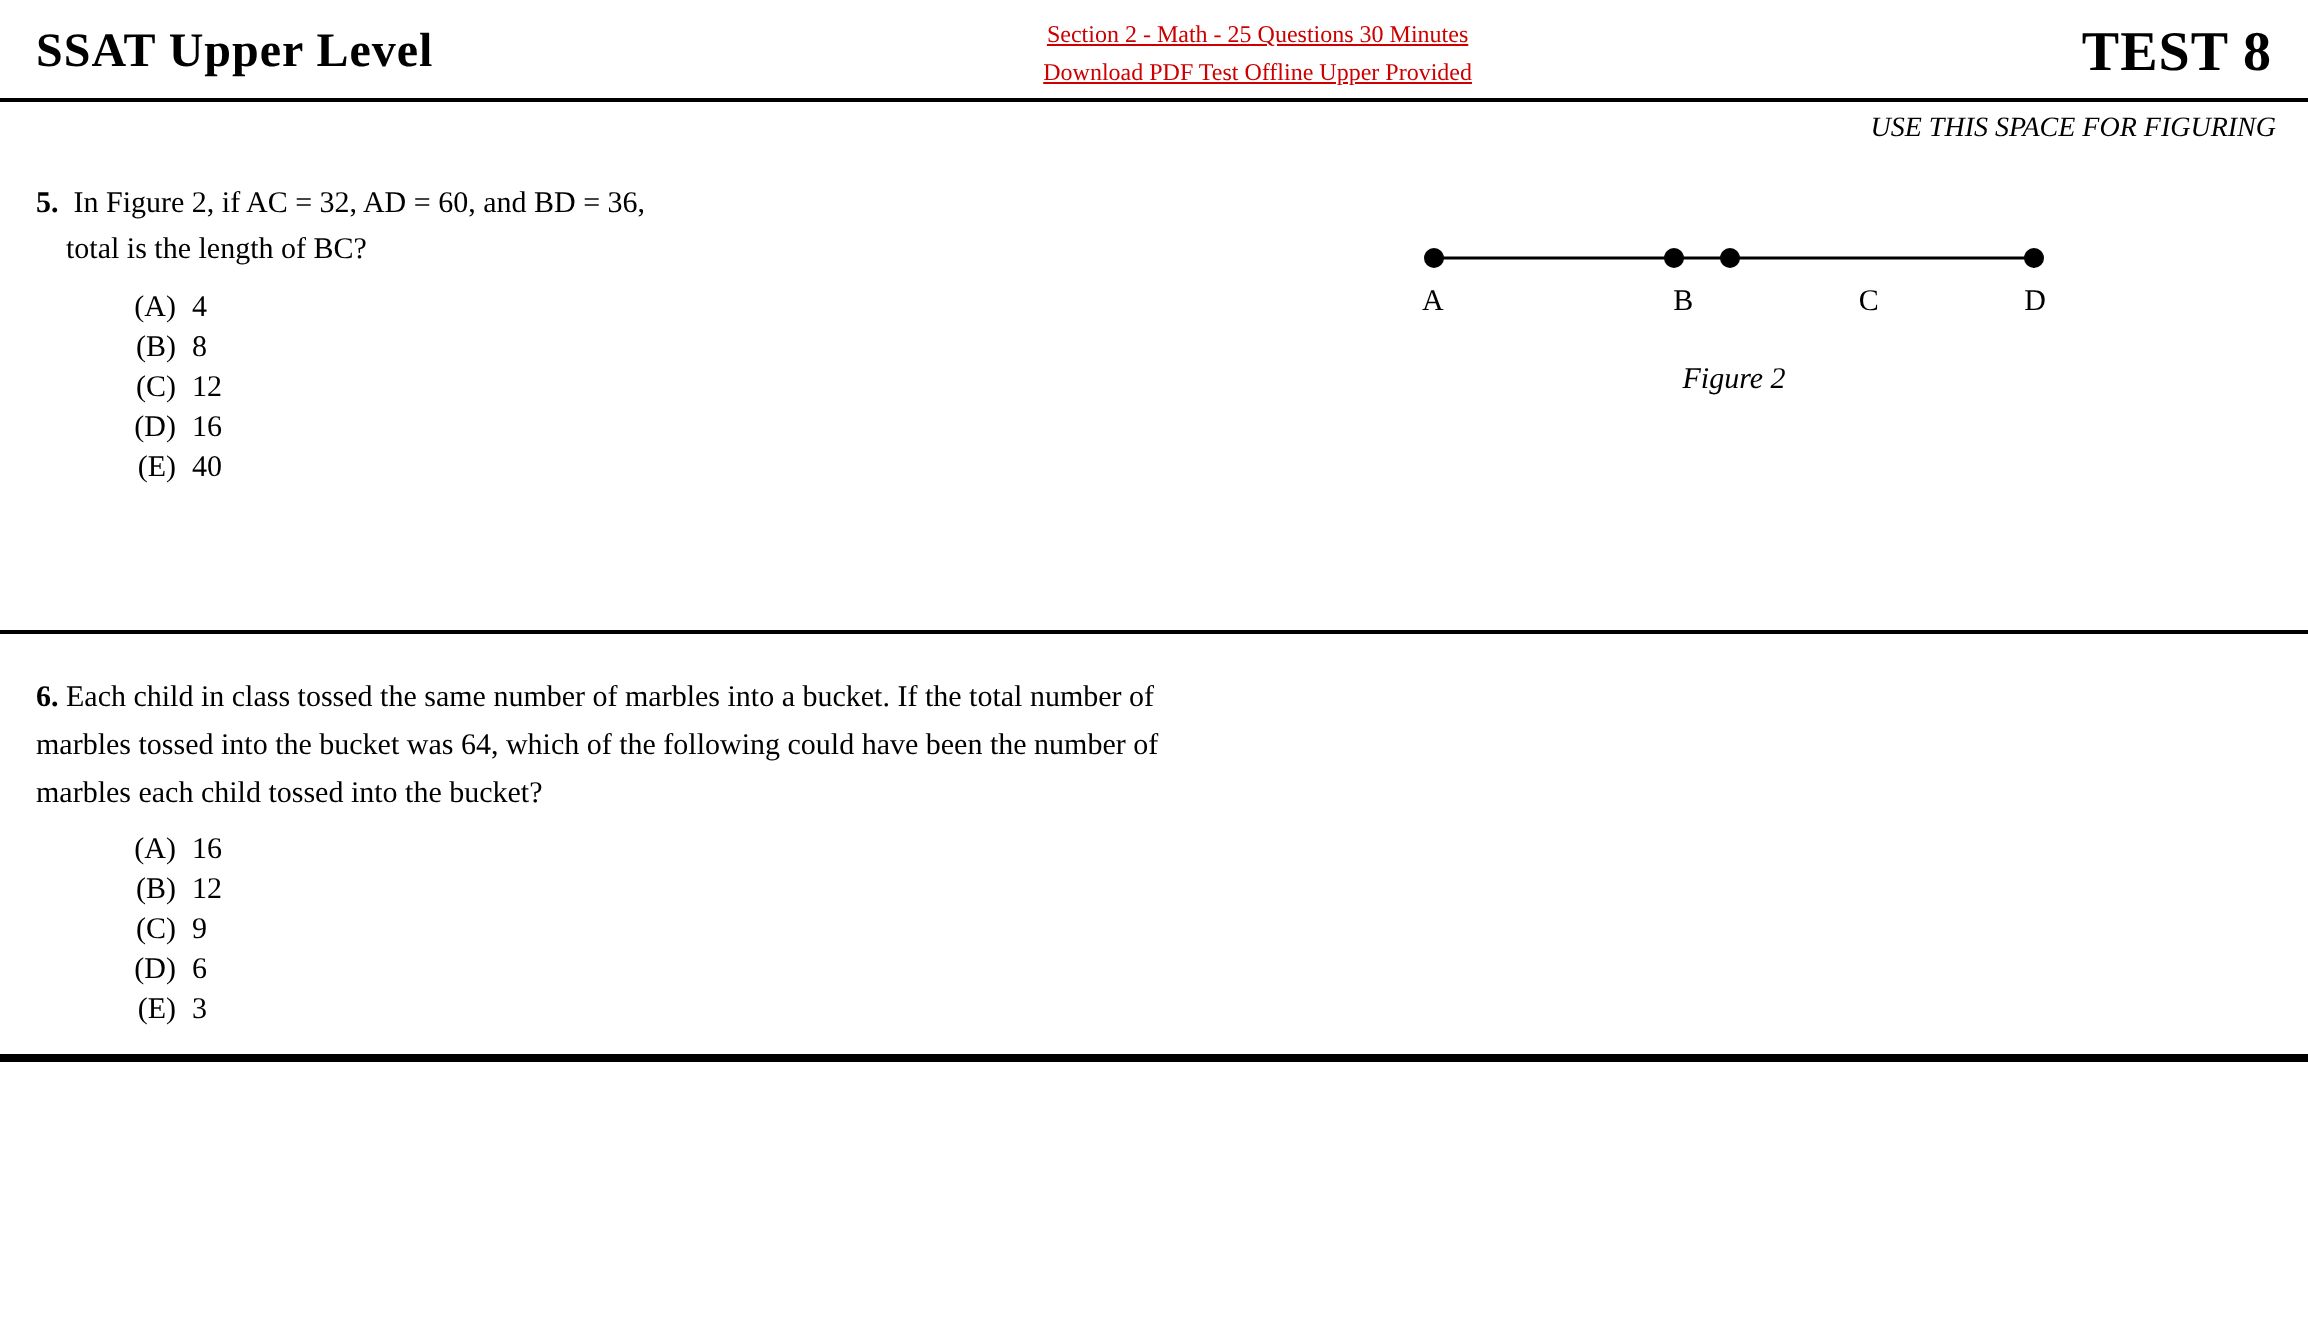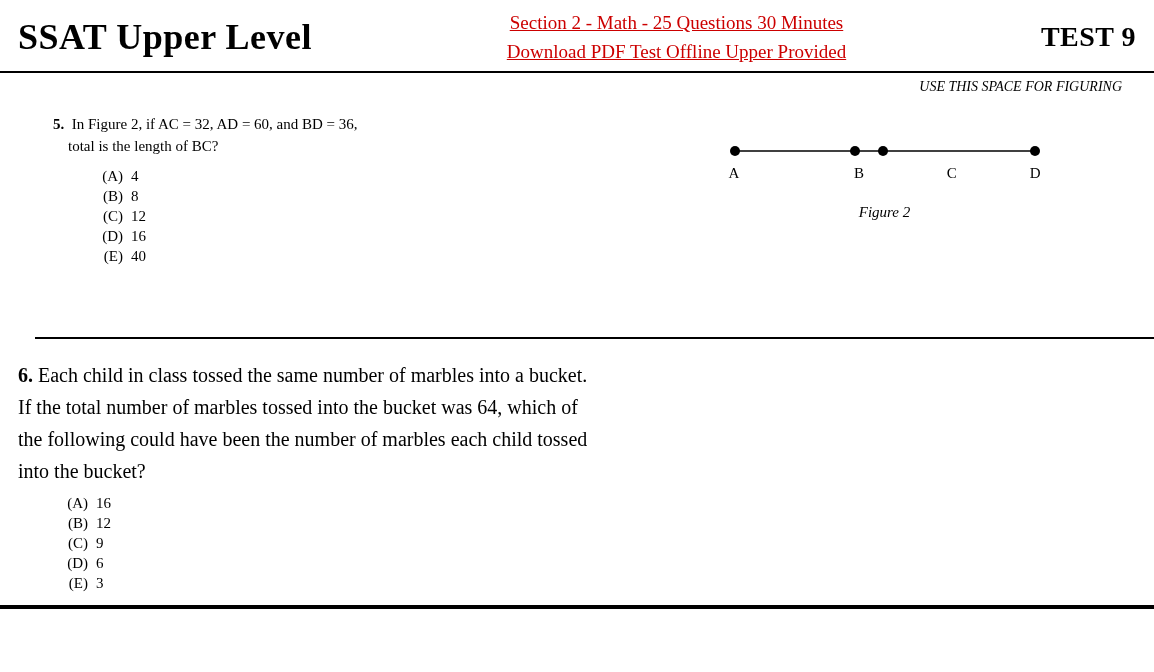--- a/index.html
+++ b/index.html
@@ -19,60 +19,59 @@
 
     .header {
       display: flex;
       align-items: center;
       justify-content: space-between;
       padding: 8px 18px 4px 18px;
       border-bottom: 2.5px solid #000;
     }
 
     .header-title {
-      font-size: 36px;
+      font-size: 24px;
       font-weight: bold;
       color: #000;
       letter-spacing: 0.5px;
     }
 
     .header-center {
       text-align: center;
     }
 
     .header-center a, .header-center .link-text {
       color: #c00;
       text-decoration: underline;
-      font-size: 19px;
+      font-size: 12px;
       line-height: 1.55;
       display: block;
     }
 
     .header-test {
       font-size: 28px;
       font-weight: bold;
       color: #000;
       letter-spacing: 0.5px;
     }
 
     .subheader {
       text-align: right;
-      padding: 6px 32px 4px 18px;
+      padding: 6px 16px 4px 18px;
       font-size: 14px;
       font-style: italic;
       color: #000;
       border-bottom: none;
     }
 
     .question-section {
       display: flex;
       padding: 10px 18px 0 18px;
       min-height: 240px;
       border-bottom: 2px solid #000;
-      margin-left: 35px;
     }
 
     .question-left {
       flex: 0 0 580px;
       padding-top: 4px;
     }
 
     .question-right {
       flex: 1;
       display: flex;
@@ -150,35 +149,35 @@
     .question-left-2 {
       flex: 0 0 580px;
       padding-top: 4px;
     }
 
     .question-right-2 {
       flex: 1;
     }
 
     .question-text-2 {
-      font-size: 20px;
+      font-size: 15px;
       line-height: 1.6;
       margin-bottom: 4px;
     }
   </style>
 </head>
 <body>
 
 <div class="header">
   <div class="header-title">SSAT Upper Level</div>
   <div class="header-center">
     <span class="link-text">Section 2 - Math - 25 Questions 30 Minutes</span>
     <span class="link-text">Download PDF Test Offline Upper Provided</span>
   </div>
-  <div class="header-test">TEST 9</div>
+  <div class="header-test">TEST 8</div>
 </div>
 
 <div class="subheader">
   <span>USE THIS SPACE FOR FIGURING</span>
 </div>
 
 <div class="question-section">
   <div class="question-left">
     <div class="question-text">
       <span class="question-number">5.&nbsp;</span>

